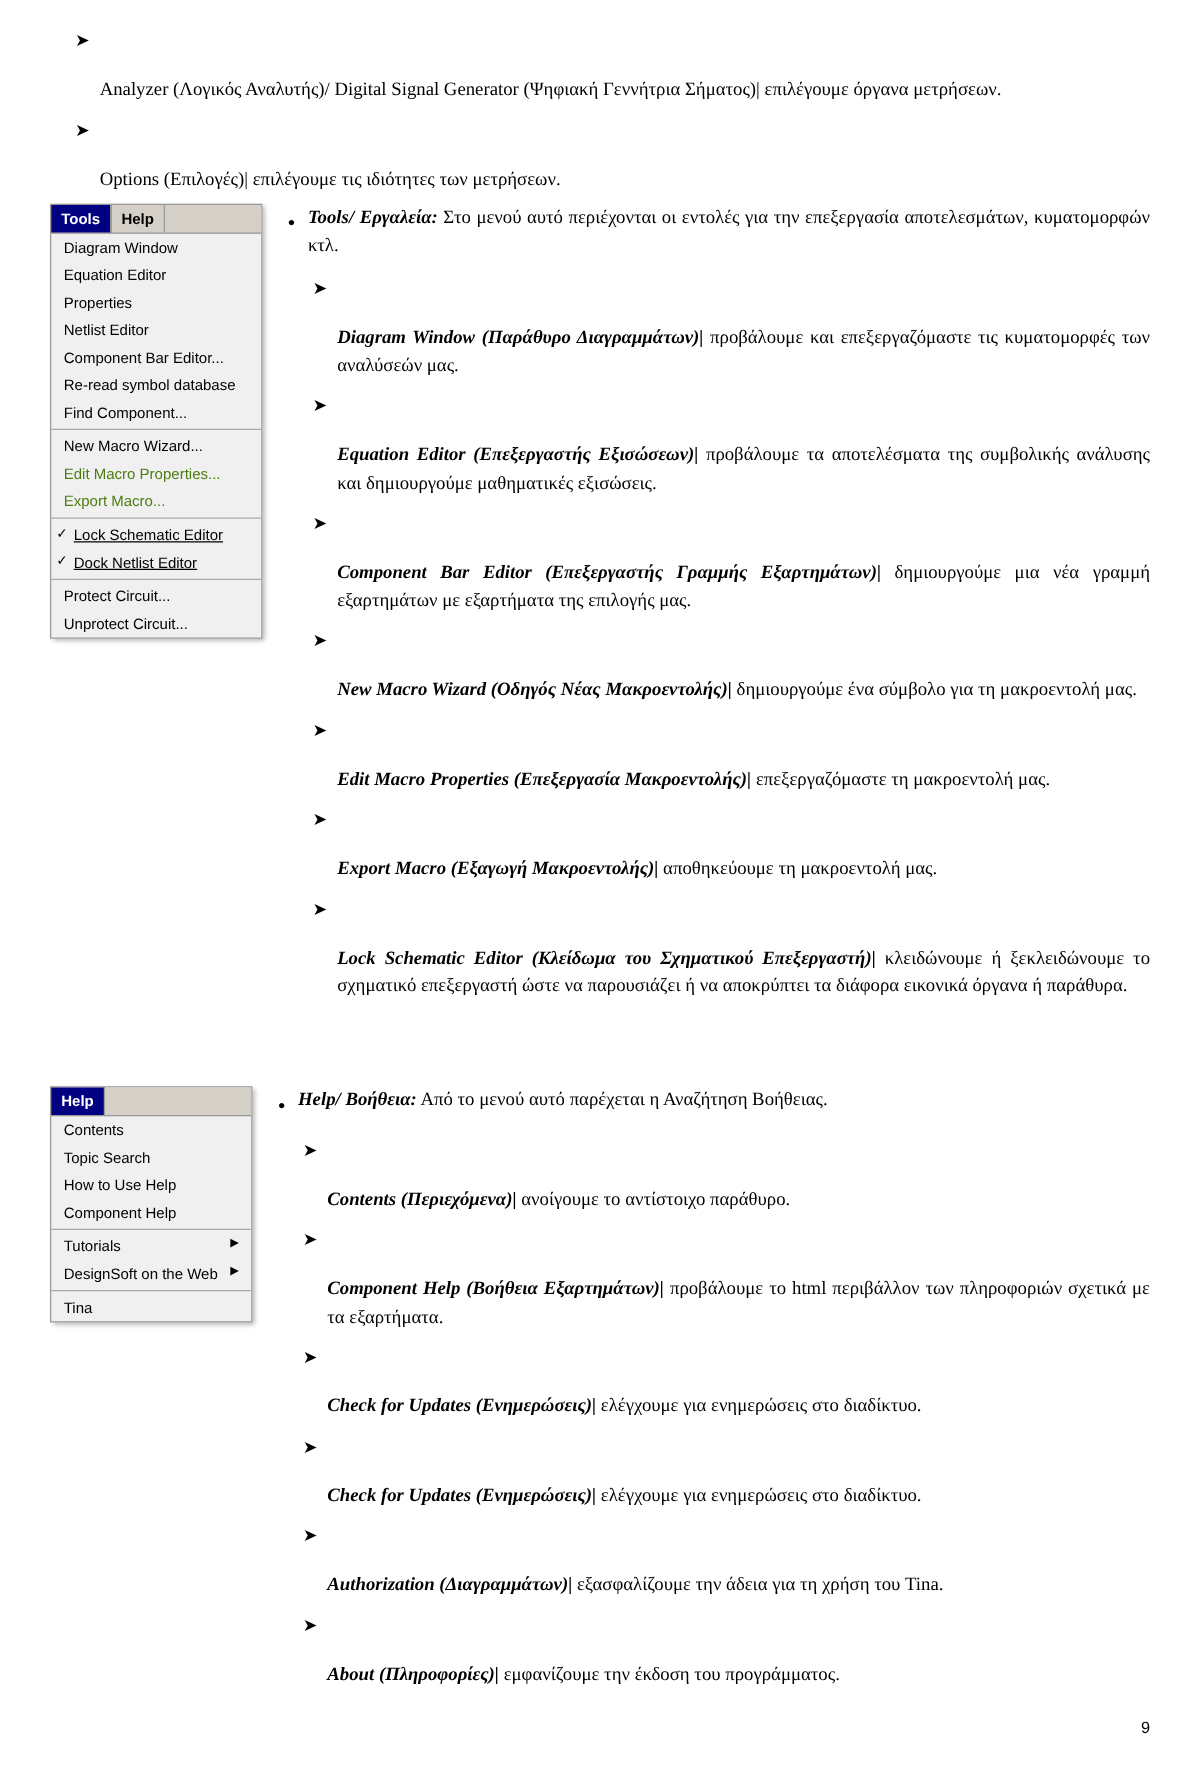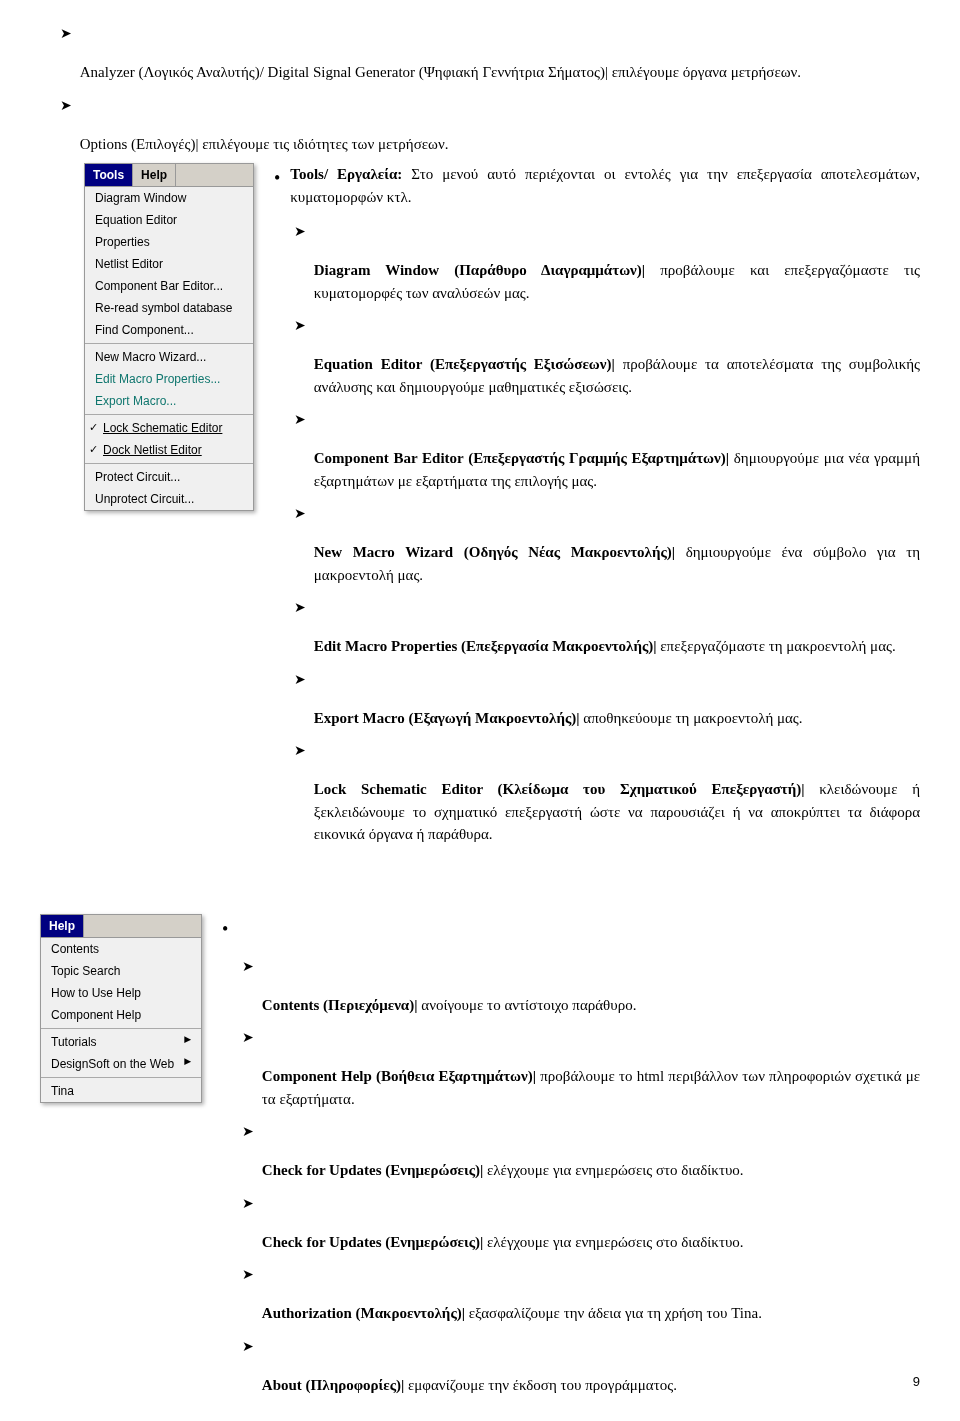--- a/index.html
+++ b/index.html
@@ -35,20 +35,21 @@
       flex-shrink: 0;
       margin-top: 2px;
     }
 
     .bullet-content {
       flex: 1;
     }
 
     .bold-label {
       font-weight: bold;
+      font-style: italic;
     }
 
     .arrow-item {
       display: flex;
       align-items: flex-start;
       margin-bottom: 8px;
       margin-left: 20px;
     }
 
     .arrow {
@@ -68,21 +69,20 @@
     .menu-popup {
       display: inline-block;
       border: 1px solid #999;
       background: #f0f0f0;
       font-family: Arial, sans-serif;
       font-size: 12px;
       min-width: 170px;
       box-shadow: 2px 2px 4px rgba(0,0,0,0.3);
       margin-bottom: 15px;
       vertical-align: top;
-      margin-left: 44px;
     }
 
     .menu-header {
       display: flex;
       background: #d4d0c8;
       border-bottom: 1px solid #999;
     }
 
     .menu-header-item {
       padding: 2px 8px;
@@ -96,21 +96,21 @@
       color: #fff;
     }
 
     .menu-item {
       padding: 2px 10px;
       cursor: pointer;
       white-space: nowrap;
     }
 
     .menu-item.disabled {
-      color: #0f766e;
+      color: #4d7c0f;
       cursor: default;
     }
 
     .menu-item.has-check {
       padding-left: 18px;
       position: relative;
       text-decoration: underline;
     }
 
     .menu-item.has-check::before {
@@ -306,20 +306,24 @@
           <div class="menu-item has-arrow">Tutorials</div>
           <div class="menu-item has-arrow">DesignSoft on the Web</div>
           <div class="menu-separator"></div>
           <div class="menu-item">Tina</div>
         </div>
       </div>
 
       <div class="section-text">
         <div class="bullet-item">
           <span class="bullet-dot">•</span>
+          <span class="bullet-content text-justify">
+            <span class="bold-label">Help/ Βοήθεια:</span>
+            <span>Από το μενού αυτό παρέχεται η Αναζήτηση Βοήθειας.</span>
+          </span>
         </div>
 
         <div class="arrow-item">
           <span class="arrow">➤</span>
           <span class="arrow-content text-justify">
             <span class="bold-label">Contents (Περιεχόμενα)|</span>
             <span> ανοίγουμε το αντίστοιχο παράθυρο.</span>
           </span>
         </div>
 
@@ -343,21 +347,21 @@
           <span class="arrow">➤</span>
           <span class="arrow-content text-justify">
             <span class="bold-label">Check for Updates (Ενημερώσεις)|</span>
             <span> ελέγχουμε για ενημερώσεις στο διαδίκτυο.</span>
           </span>
         </div>
 
         <div class="arrow-item">
           <span class="arrow">➤</span>
           <span class="arrow-content text-justify">
-            <span class="bold-label">Authorization (Μακροεντολής)|</span>
+            <span class="bold-label">Authorization (Διαγραμμάτων)|</span>
             <span> εξασφαλίζουμε την άδεια για τη χρήση του Tina.</span>
           </span>
         </div>
 
         <div class="arrow-item">
           <span class="arrow">➤</span>
           <span class="arrow-content text-justify">
             <span class="bold-label">About (Πληροφορίες)|</span>
             <span> εμφανίζουμε την έκδοση του προγράμματος.</span>
           </span>

